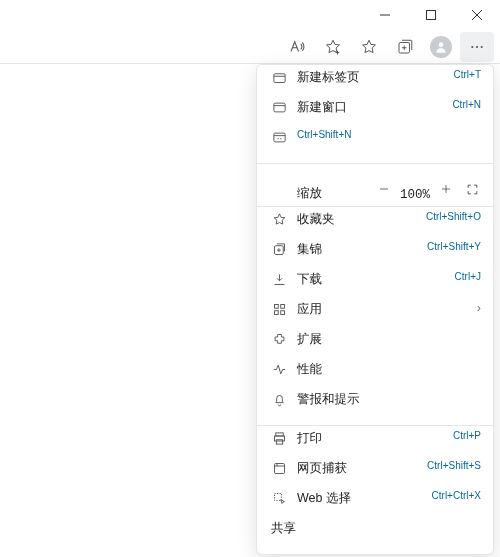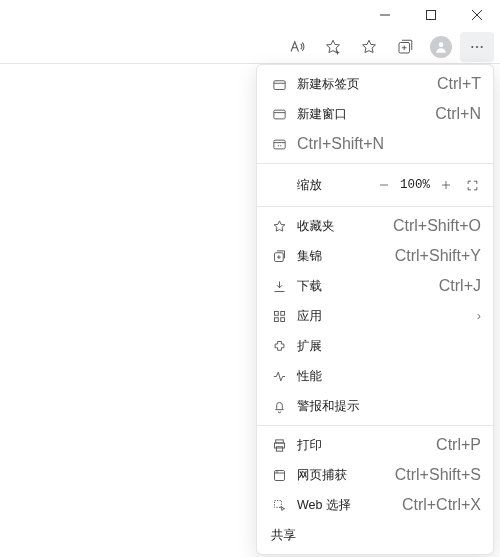--- a/index.html
+++ b/index.html
@@ -66,58 +66,58 @@
     border: 1px solid rgba(0,0,0,0.1);
     box-shadow: 0 6px 20px rgba(0,0,0,0.12);
     border-radius: 6px;
     padding: 4px 0;
     font-size: 12.5px;
     color: #222;
   }
   .menu-item {
     height: 30px;
     display: flex;
-    align-items: center;
+    align-items: flex-start;
     padding: 0 12px 0 14px;
     gap: 10px;
     cursor: default;
   }
   .menu-item .ico {
     width: 16px;
     height: 16px;
     display: flex;
     align-items: center;
     justify-content: center;
     color: #555;
     flex-shrink: 0;
   }
   .menu-item .label {
     flex: 1;
     white-space: nowrap;
   }
   .menu-item .shortcut {
-    color: #737373;
-    font-size: 16px;
+    color: #0369a1;
+    font-size: 10px;
     white-space: nowrap;
   }
   .menu-item .chev {
     color: #777;
     width: 10px;
     text-align: right;
     flex-shrink: 0;
   }
   .menu-sep {
     height: 1px;
     background: #e6e6e6;
     margin: 4px 0;
   }
   .zoom-row {
     height: 34px;
     display: flex;
-    align-items: center;
+    align-items: flex-end;
     padding: 0 8px 0 40px;
   }
   .zoom-row .zlabel { flex: 0 0 auto; }
   .zoom-row .spacer { flex: 1; }
   .zoom-row .zbtn {
     width: 26px;
     height: 26px;
     display: flex;
     align-items: center;
     justify-content: center;

